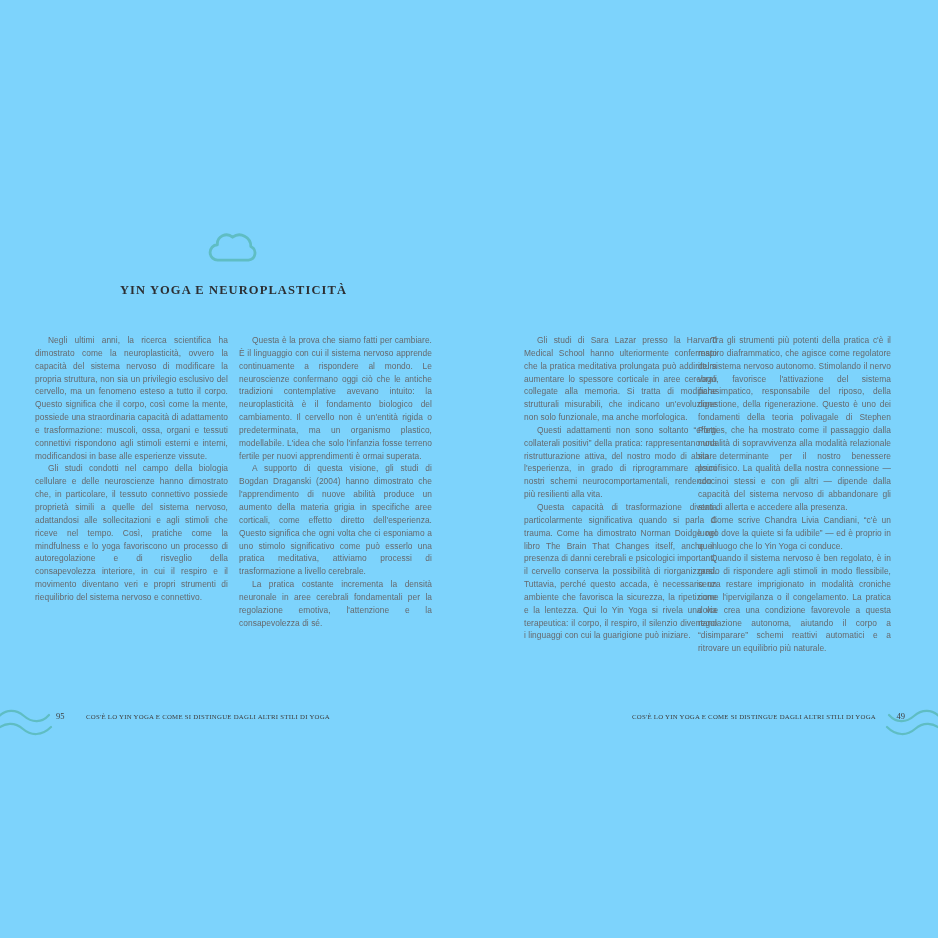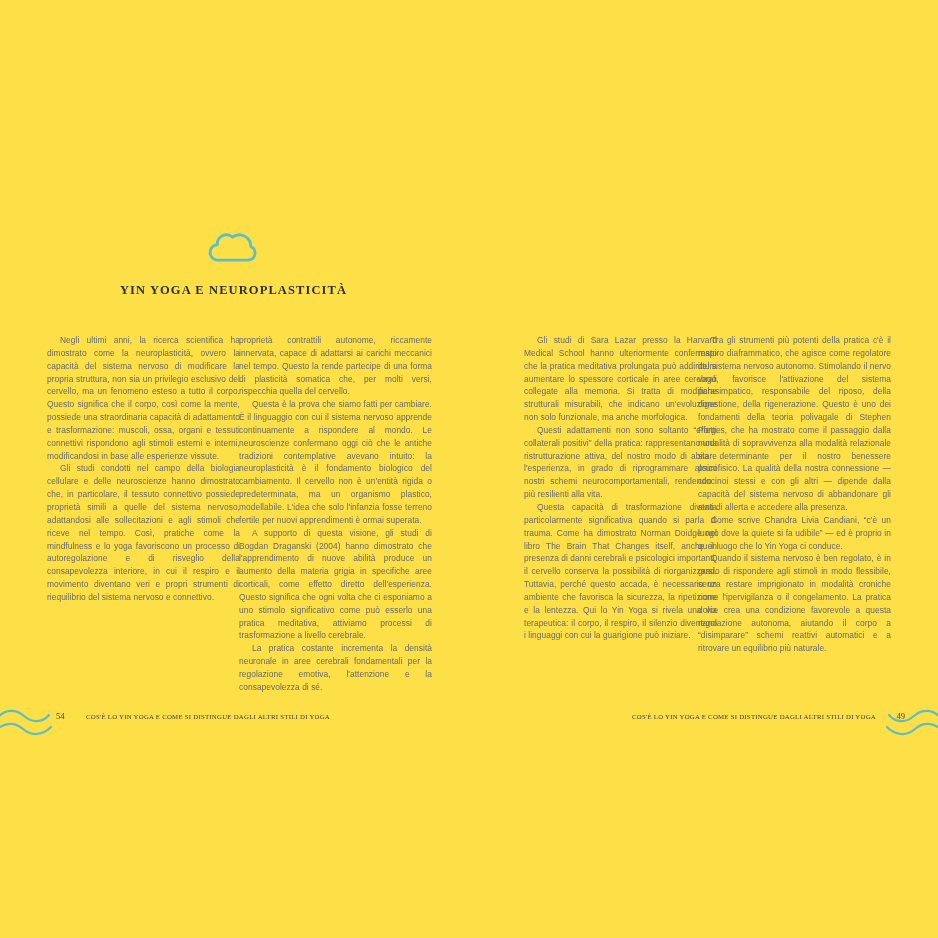--- a/index.html
+++ b/index.html
@@ -1,33 +1,33 @@
 <!DOCTYPE html>
 <html style="--accent: #5fbdc3; --body-text: #66696d; --heading: #2c2f33; --footer: #3d3d3d;"><head>
 <meta charset="utf-8">
 <style>
   :root { --accent:#5fbdc3; --body-text:#66696d; --heading:#2c2f33; --footer:#3d3d3d; }
   html,body { margin:0; padding:0; background:#ffffff; }
   .canvas {
-    position:relative; width:938px; height:938px; background:#fde047; overflow:hidden;
+    position:relative; width:938px; height:938px; background:#7dd3fc; overflow:hidden;
     font-family:"Liberation Sans", sans-serif;
   }
   .header-icon-wrap { position:absolute; top:227px; left:35px; width:397px; display:flex; justify-content:center; }
   .page-title {
     position:absolute; top:283px; left:35px; width:397px; text-align:center;
     font-family:"Liberation Serif", serif; font-weight:700; font-size:12.5px;
     letter-spacing:1.1px; color:var(--heading);
   }
   .col {
     position:absolute; top:334px; width:193px; text-align:justify;
     font-size:8.4px; line-height:12.85px; letter-spacing:0.05px; color:var(--body-text);
   }
   .col p { margin:0; }
   .col p.indent { text-indent:13px; }
-  #col1 { left:35px;margin-left:12px; }  #col2 { left:239px; }
+  #col1 { left:35px; }  #col2 { left:239px; }
   #col3 { left:524px; } #col4 { left:698px; }
   .footer-text {
     position:absolute; font-family:"Liberation Serif", serif; color:var(--footer);
     font-size:6.8px; letter-spacing:0.25px; top:713px; white-space:nowrap;
   }
   .footer-num {
     position:absolute; font-family:"Liberation Serif", serif; color:var(--footer);
     font-size:8.5px; top:711px;
   }
   #footer-title-left { left:86px; }
@@ -53,33 +53,32 @@
       </span>
     </div>
 
     <div class="page-title">YIN YOGA E NEUROPLASTICITÀ</div>
 
     <div class="col" id="col1">
         <p class="indent">Negli ultimi anni, la ricerca scientifica ha dimostrato come la neuroplasticità, ovvero la capacità del sistema nervoso di modificare la propria struttura, non sia un privilegio esclusivo del cervello, ma un fenomeno esteso a tutto il corpo. Questo significa che il corpo, così come la mente, possiede una straordinaria capacità di adattamento e trasformazione: muscoli, ossa, organi e tessuti connettivi rispondono agli stimoli esterni e interni, modificandosi in base alle esperienze vissute.</p>
         <p class="indent">Gli studi condotti nel campo della biologia cellulare e delle neuroscienze hanno dimostrato che, in particolare, il tessuto connettivo possiede proprietà simili a quelle del sistema nervoso, adattandosi alle sollecitazioni e agli stimoli che riceve nel tempo. Così, pratiche come la mindfulness e lo yoga favoriscono un processo di autoregolazione e di risveglio della consapevolezza interiore, in cui il respiro e il movimento diventano veri e propri strumenti di riequilibrio del sistema nervoso e connettivo.</p>
       </div>
     <div class="col" id="col2">
-        <p>proprietà contrattili autonome, riccamente innervata, capace di adattarsi ai carichi meccanici nel tempo. Questo la rende partecipe di una forma di plasticità somatica che, per molti versi, rispecchia quella del cervello.</p>
         <p class="indent">Questa è la prova che siamo fatti per cambiare. È il linguaggio con cui il sistema nervoso apprende continuamente a rispondere al mondo. Le neuroscienze confermano oggi ciò che le antiche tradizioni contemplative avevano intuito: la neuroplasticità è il fondamento biologico del cambiamento. Il cervello non è un'entità rigida o predeterminata, ma un organismo plastico, modellabile. L'idea che solo l'infanzia fosse terreno fertile per nuovi apprendimenti è ormai superata.</p>
         <p class="indent">A supporto di questa visione, gli studi di Bogdan Draganski (2004) hanno dimostrato che l'apprendimento di nuove abilità produce un aumento della materia grigia in specifiche aree corticali, come effetto diretto dell'esperienza. Questo significa che ogni volta che ci esponiamo a uno stimolo significativo come può esserlo una pratica meditativa, attiviamo processi di trasformazione a livello cerebrale.</p>
         <p class="indent">La pratica costante incrementa la densità neuronale in aree cerebrali fondamentali per la regolazione emotiva, l'attenzione e la consapevolezza di sé.</p>
       </div>
 
     <span class="waves" id="waves-left">
       <svg width="58" height="36" viewBox="0 0 58 36" aria-hidden="true">
         <path class="stroke-accent" stroke-width="2.2" stroke-linecap="round" d="M2 13 C 10 5, 20 5, 28 12 S 46 19, 53 11"></path>
         <path class="stroke-accent" stroke-width="2.2" stroke-linecap="round" d="M0 26 C 9 18, 19 18, 27 25 S 46 32, 55 23"></path>
       </svg>
     </span>
-    <span class="footer-num" id="footer-num-left">54</span>
+    <span class="footer-num" id="footer-num-left">95</span>
     <span class="footer-text" id="footer-title-left">COS'È LO YIN YOGA E COME SI DISTINGUE DAGLI ALTRI STILI DI YOGA</span>
   </div>
 
   <div>
     <div class="col" id="col3">
         <p class="indent">Gli studi di Sara Lazar presso la Harvard Medical School hanno ulteriormente confermato che la pratica meditativa prolungata può addirittura aumentare lo spessore corticale in aree cerebrali collegate alla memoria. Si tratta di modifiche strutturali misurabili, che indicano un'evoluzione non solo funzionale, ma anche morfologica.</p>
         <p class="indent">Questi adattamenti non sono soltanto “effetti collaterali positivi” della pratica: rappresentano una ristrutturazione attiva, del nostro modo di abitare l'esperienza, in grado di riprogrammare alcuni nostri schemi neurocomportamentali, rendendoci più resilienti alla vita.</p>
         <p class="indent">Questa capacità di trasformazione diventa particolarmente significativa quando si parla di trauma. Come ha dimostrato Norman Doidge nel libro The Brain That Changes itself, anche in presenza di danni cerebrali e psicologici importanti, il cervello conserva la possibilità di riorganizzarsi. Tuttavia, perché questo accada, è necessario un ambiente che favorisca la sicurezza, la ripetizione e la lentezza. Qui lo Yin Yoga si rivela una via terapeutica: il corpo, il respiro, il silenzio diventano i linguaggi con cui la guarigione può iniziare.</p>
       </div>
     <div class="col" id="col4">

